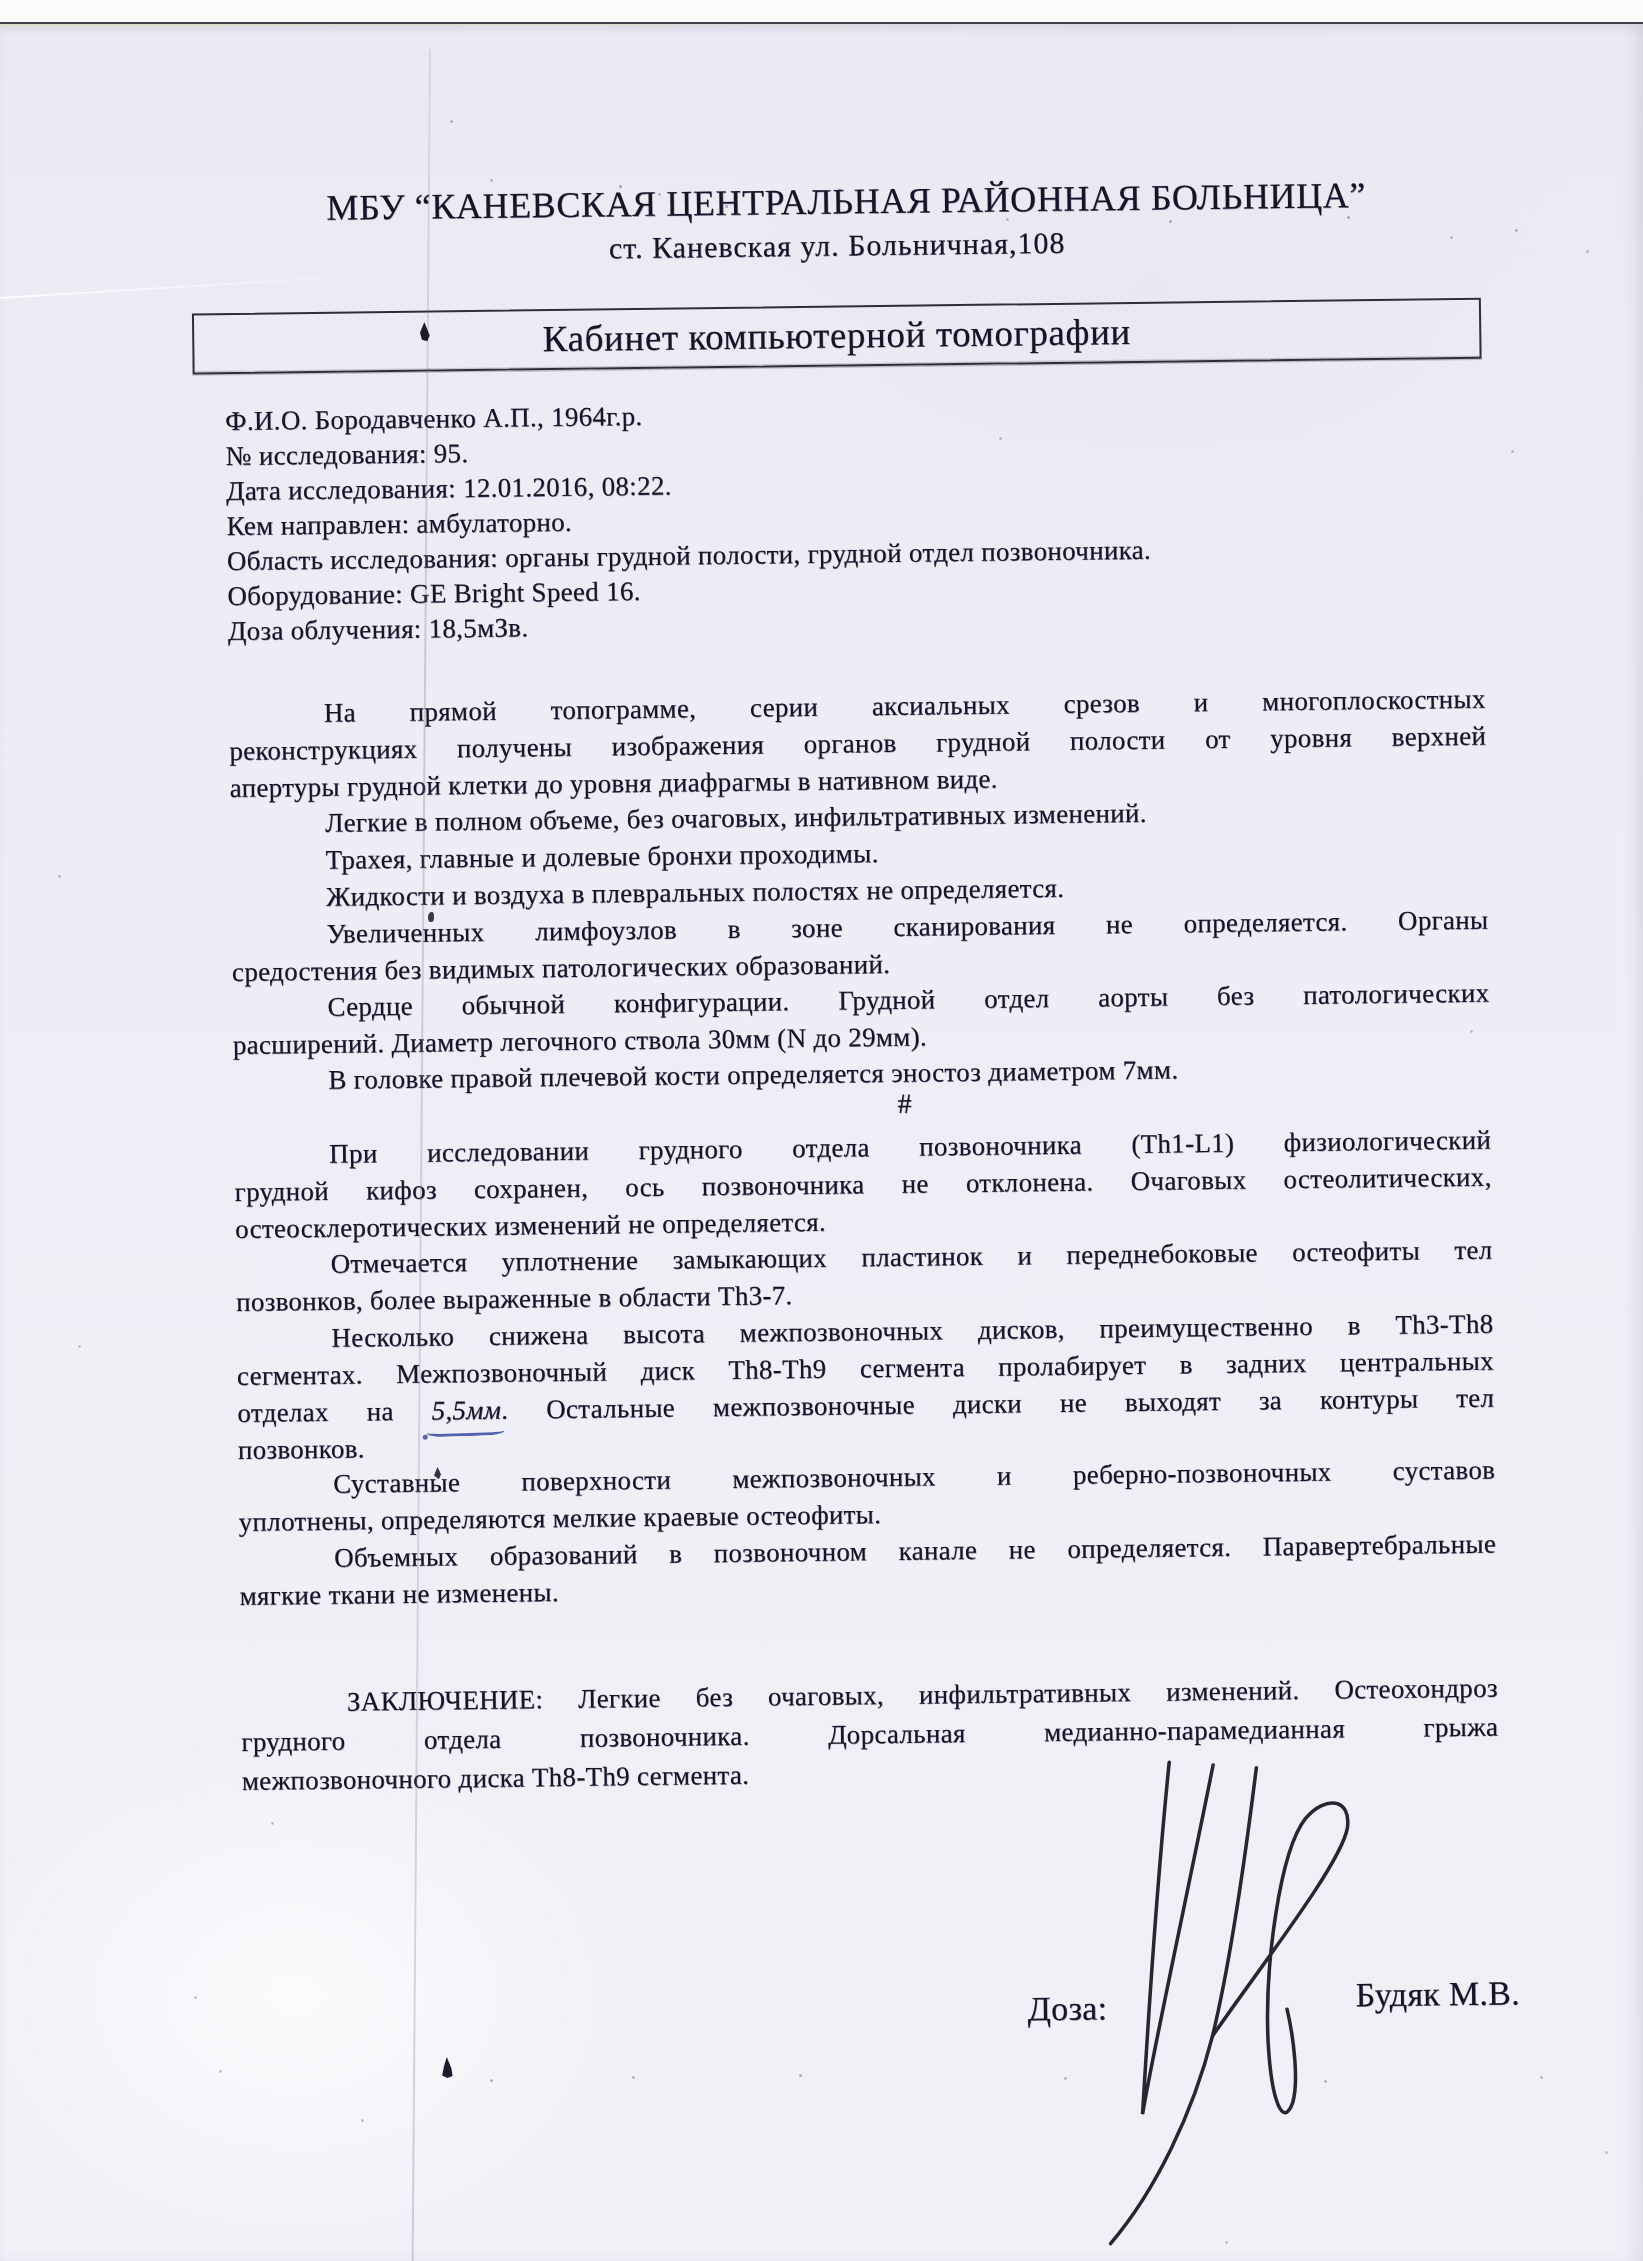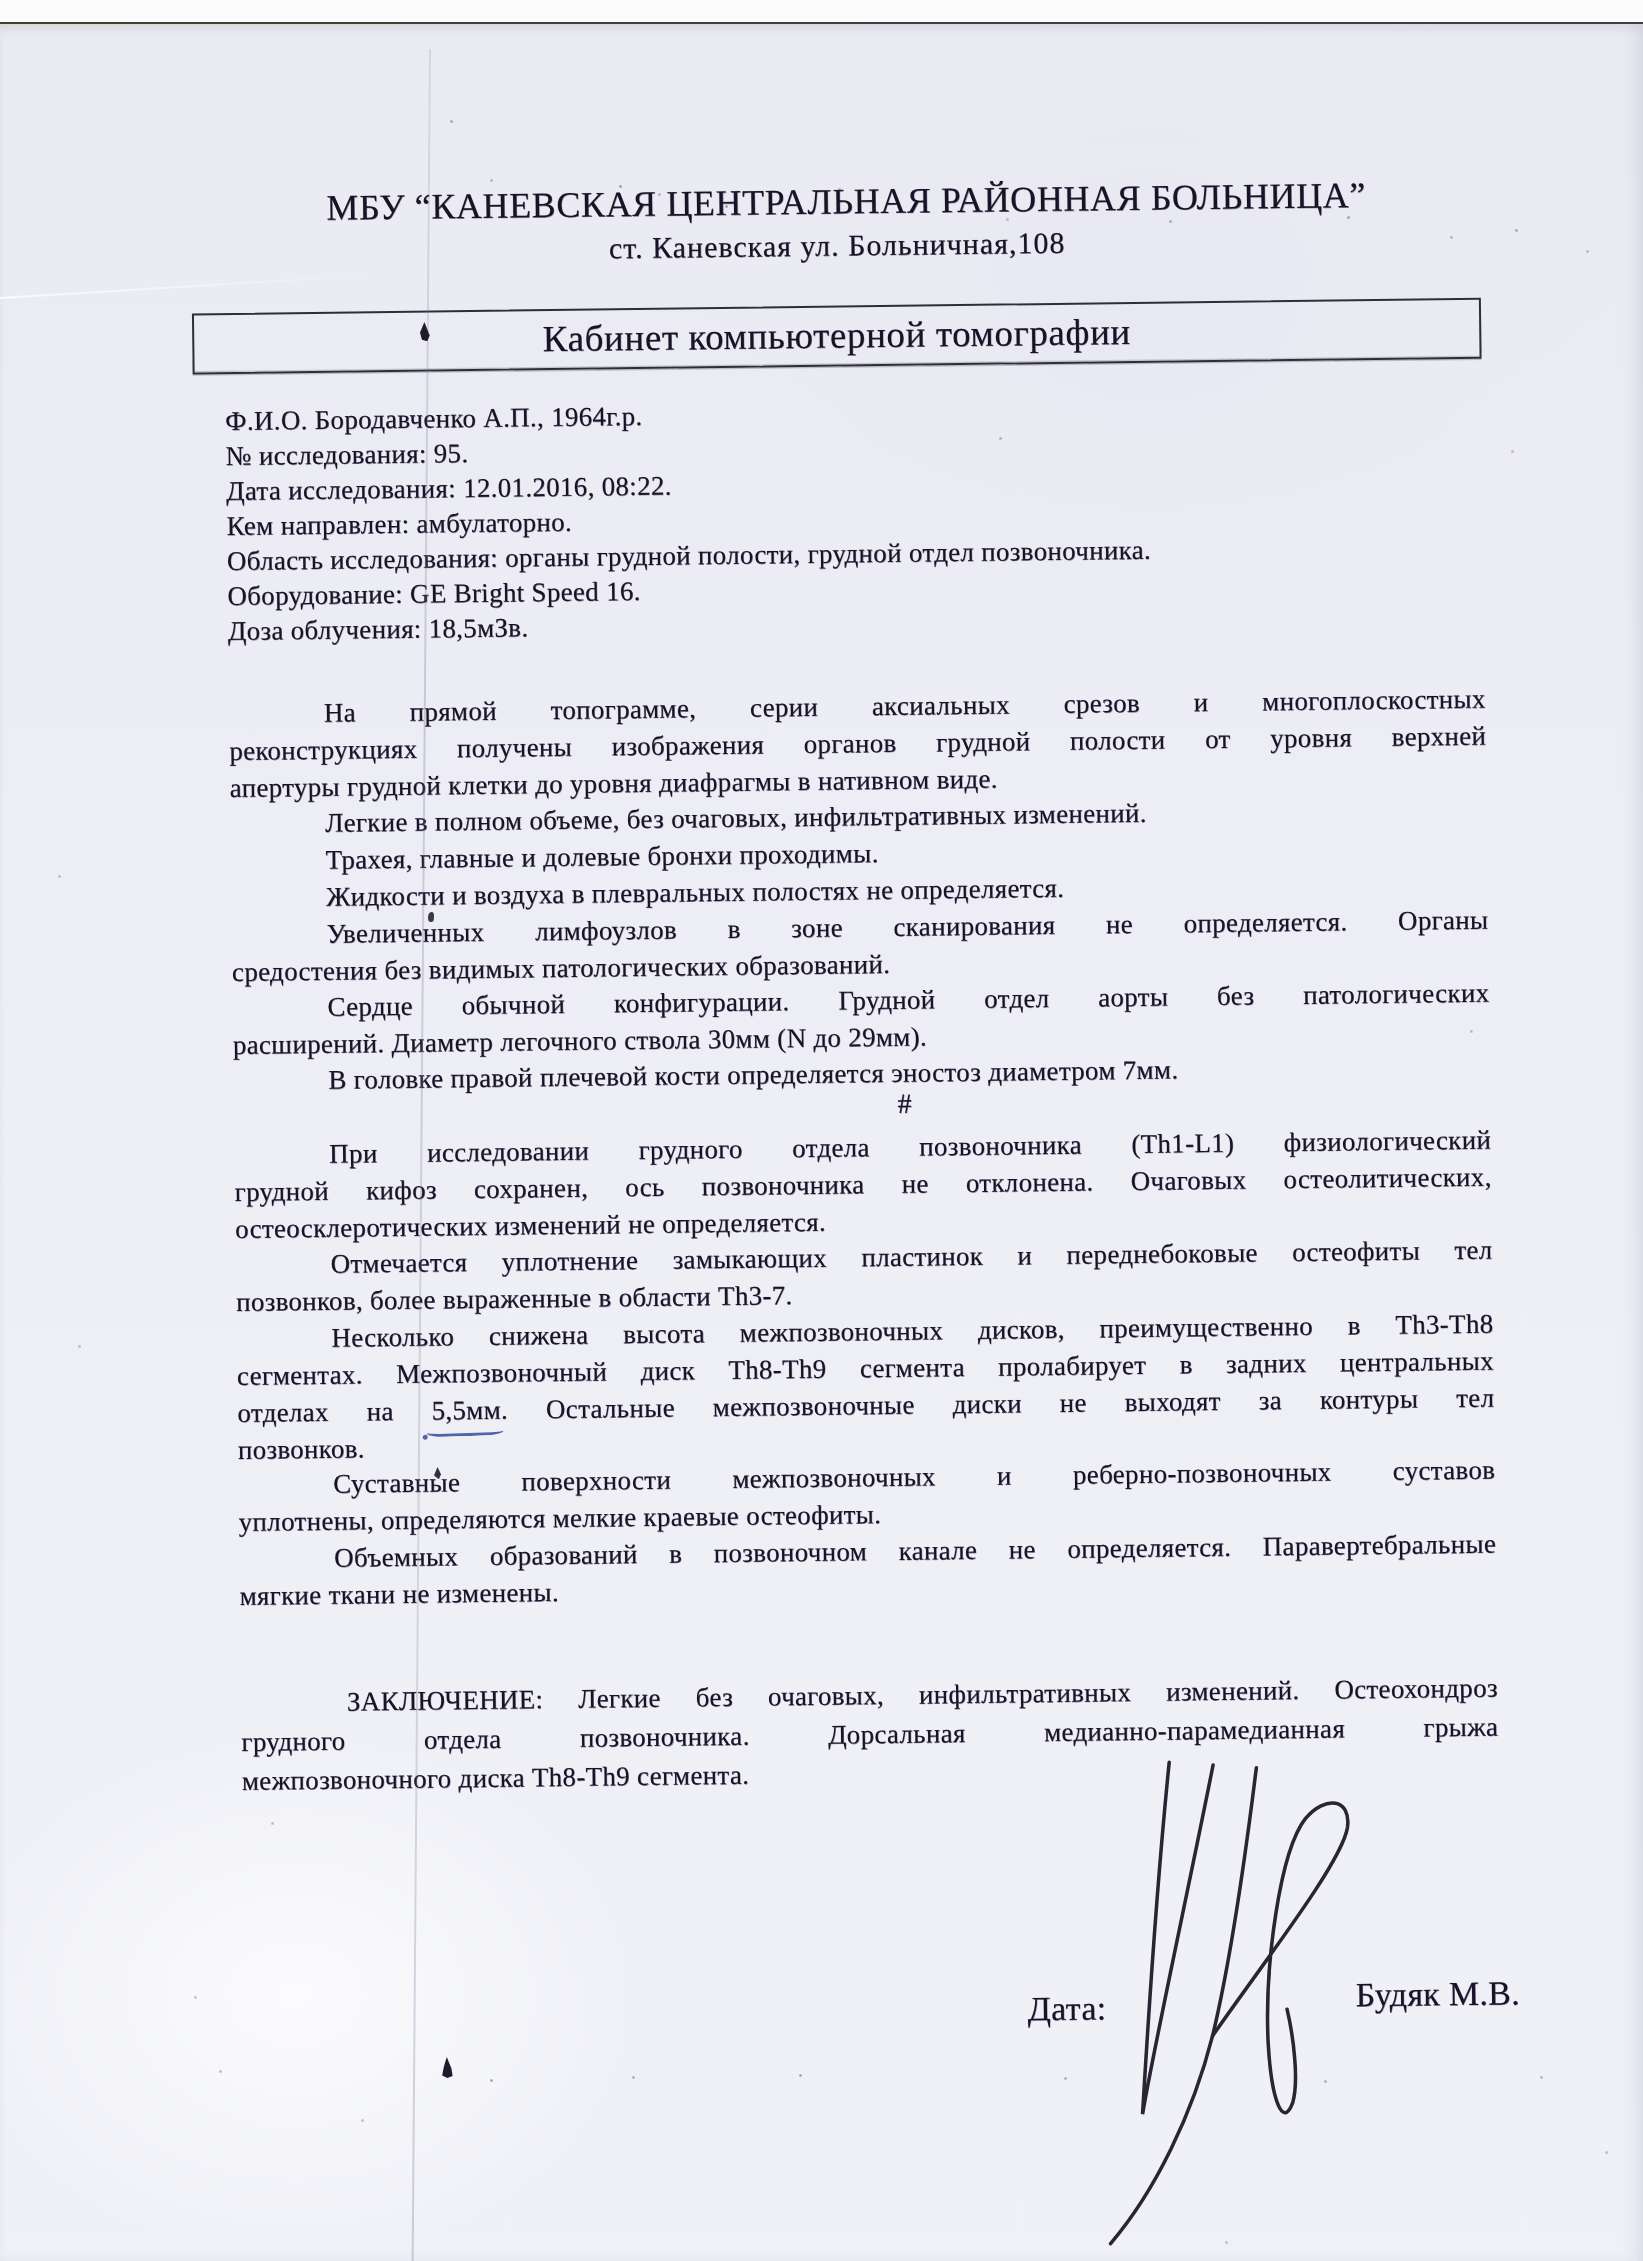--- a/index.html
+++ b/index.html
@@ -44,21 +44,21 @@
   .info{position:absolute;left:233px;top:380px;width:1289px;font-size:27px;}
   .info .line{line-height:35px;min-height:35px;}
   .blk{position:absolute;left:233px;width:1257px;font-size:27px;}
   .blk .line{line-height:37px;min-height:37px;}
   .concl .line{line-height:39px;min-height:39px;}
   .j{text-align:justify;text-align-last:justify;}
   .ind{text-indent:95px;}
   .ind2{text-indent:106px;}
   .sep{position:absolute;left:897px;top:1072px;font-size:28px;line-height:32px;}
   
-  .pen-u{position:relative;}
+  .pen-u{position:relative;font-style:italic;}
   .pen-u::after{
     content:'';position:absolute;left:-5.2px;right:-2.6px;bottom:-10.3px;height:5.8px;
     border-bottom:3.2px solid rgba(62,78,160,0.88);
     border-radius:50% / 100%;
     transform:rotate(-1.2deg);
   }
   .pen-u::before{
     content:'';position:absolute;left:-9px;bottom:-14px;width:5.2px;height:5.2px;
     background:rgba(62,78,160,0.85);border-radius:60% 40% 55% 45%;
   }
@@ -177,21 +177,21 @@
       <div class="line">мягкие ткани не изменены.</div>
     </div>
 
     <div class="blk concl txt" style="top:1660px">
       <div class="line ind2 j">ЗАКЛЮЧЕНИЕ: Легкие без очаговых, инфильтративных изменений. Остеохондроз</div>
       <div class="line j">грудного отдела позвоночника. Дорсальная медианно-парамедианная грыжа</div>
       <div class="line">межпозвоночного диска Th8-Th9 сегмента.</div>
     </div>
 
     <div class="sigrow">
-      <span class="vrach txt">Дата:</span>
+      <span class="vrach txt">Доза:</span>
       <span class="docname txt">Будяк М.В.</span>
     </div>
 
     <svg class="sig signature" width="284" height="516" viewBox="0 0 440 800">
       <path d="M 120,15 C 100,190 82,420 72,560 C 90,460 150,200 188,20"></path>
       <path d="M 255,25 C 238,150 210,330 182,440 C 150,560 90,680 20,760"></path>
       <path d="M 182,440 C 260,330 385,175 395,120 C 402,75 362,68 330,105 C 290,155 264,330 268,450 C 272,545 290,585 305,545 C 315,512 308,445 298,400"></path>
     </svg>
 
   </div>

